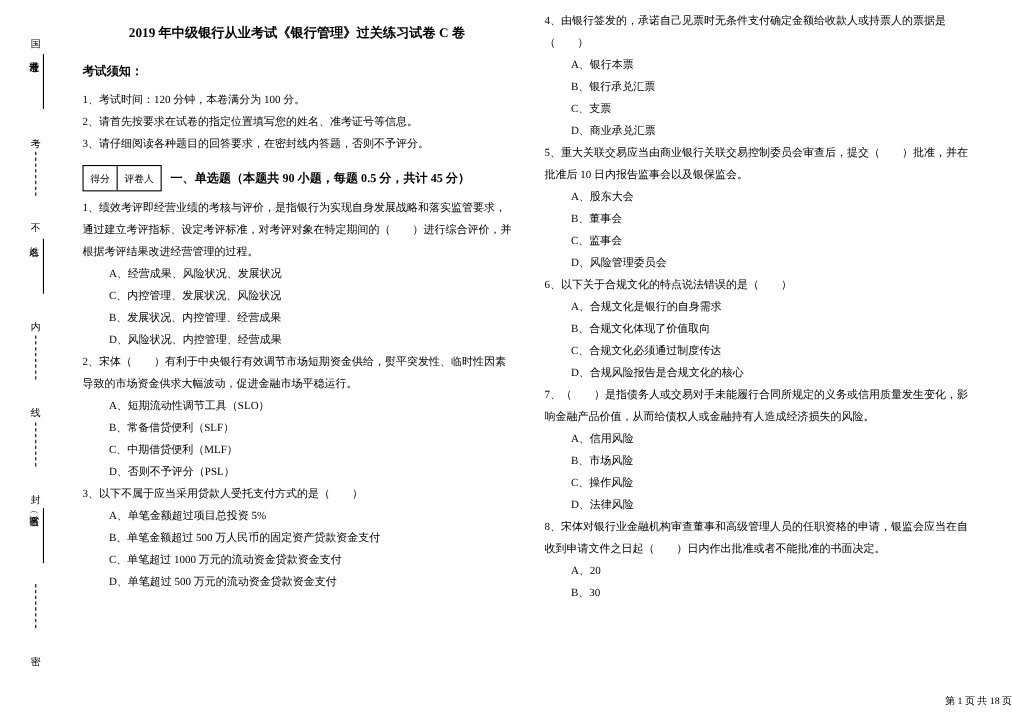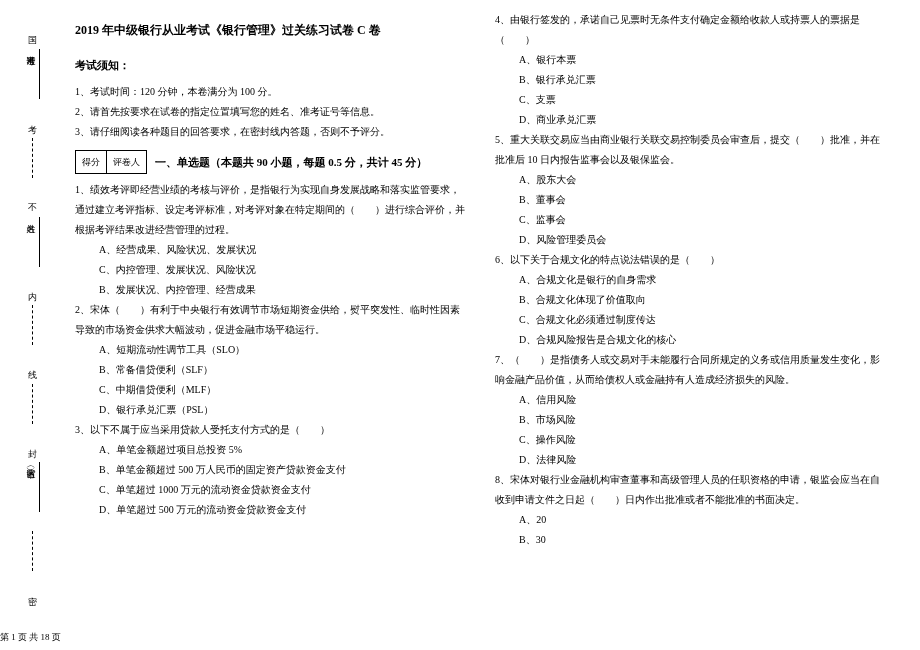--- a/index.html
+++ b/index.html
@@ -49,20 +49,21 @@
       height: 50px;
       padding-right: 2px;
     }
     .col {
       width: 50%;
       padding: 0 15px;
       line-height: 2;
     }
     .title {
       font-weight: bold;
+      text-align: center;
       font-size: 12px;
       margin-bottom: 12px;
       margin-top: 8px;
     }
     .notice-header {
       font-weight: bold;
       font-size: 11px;
       margin-bottom: 6px;
     }
     .notice-item {
@@ -96,21 +97,21 @@
       font-size: 10px;
       line-height: 2;
       padding-left: 24px;
       font-family: Liberation Serif, serif;
     }
     .footer {
       position: absolute;
       bottom: 6px;
       left: 0;
       width: 100%;
-      text-align: left;
+      text-align: right;
       font-size: 9px;
     }
   </style>
 </head>
 <body>
 
 <div class="binding">
   <span class="binding-item">国</span>
   <span class="binding-field">准考证号</span>
   <span class="binding-item">考</span>
@@ -140,26 +141,27 @@
         <span class="score-cell">得分</span>
         <span class="score-cell">评卷人</span>
       </span>
       <span>一、单选题（本题共 90 小题，每题 0.5 分，共计 45 分）</span>
     </div>
 
     <div class="question">1、绩效考评即经营业绩的考核与评价，是指银行为实现自身发展战略和落实监管要求，通过建立考评指标、设定考评标准，对考评对象在特定期间的（　　）进行综合评价，并根据考评结果改进经营管理的过程。</div>
     <div class="option">A、经营成果、风险状况、发展状况</div>
     <div class="option">C、内控管理、发展状况、风险状况</div>
     <div class="option">B、发展状况、内控管理、经营成果</div>
+    <div class="option">D、风险状况、内控管理、经营成果</div>
 
     <div class="question">2、宋体（　　）有利于中央银行有效调节市场短期资金供给，熨平突发性、临时性因素导致的市场资金供求大幅波动，促进金融市场平稳运行。</div>
     <div class="option">A、短期流动性调节工具（SLO）</div>
     <div class="option">B、常备借贷便利（SLF）</div>
     <div class="option">C、中期借贷便利（MLF）</div>
-    <div class="option">D、银行承兑汇票（PSL）</div>
+    <div class="option">D、否则不予评分（PSL）</div>
 
     <div class="question">3、以下不属于应当采用贷款人受托支付方式的是（　　）</div>
     <div class="option">A、单笔金额超过项目总投资 5%</div>
     <div class="option">B、单笔金额超过 500 万人民币的固定资产贷款资金支付</div>
     <div class="option">C、单笔超过 1000 万元的流动资金贷款资金支付</div>
     <div class="option">D、单笔超过 500 万元的流动资金贷款资金支付</div>
   </div>
 
   <div class="col">
     <div class="question">4、由银行签发的，承诺自己见票时无条件支付确定金额给收款人或持票人的票据是（　　）</div>

